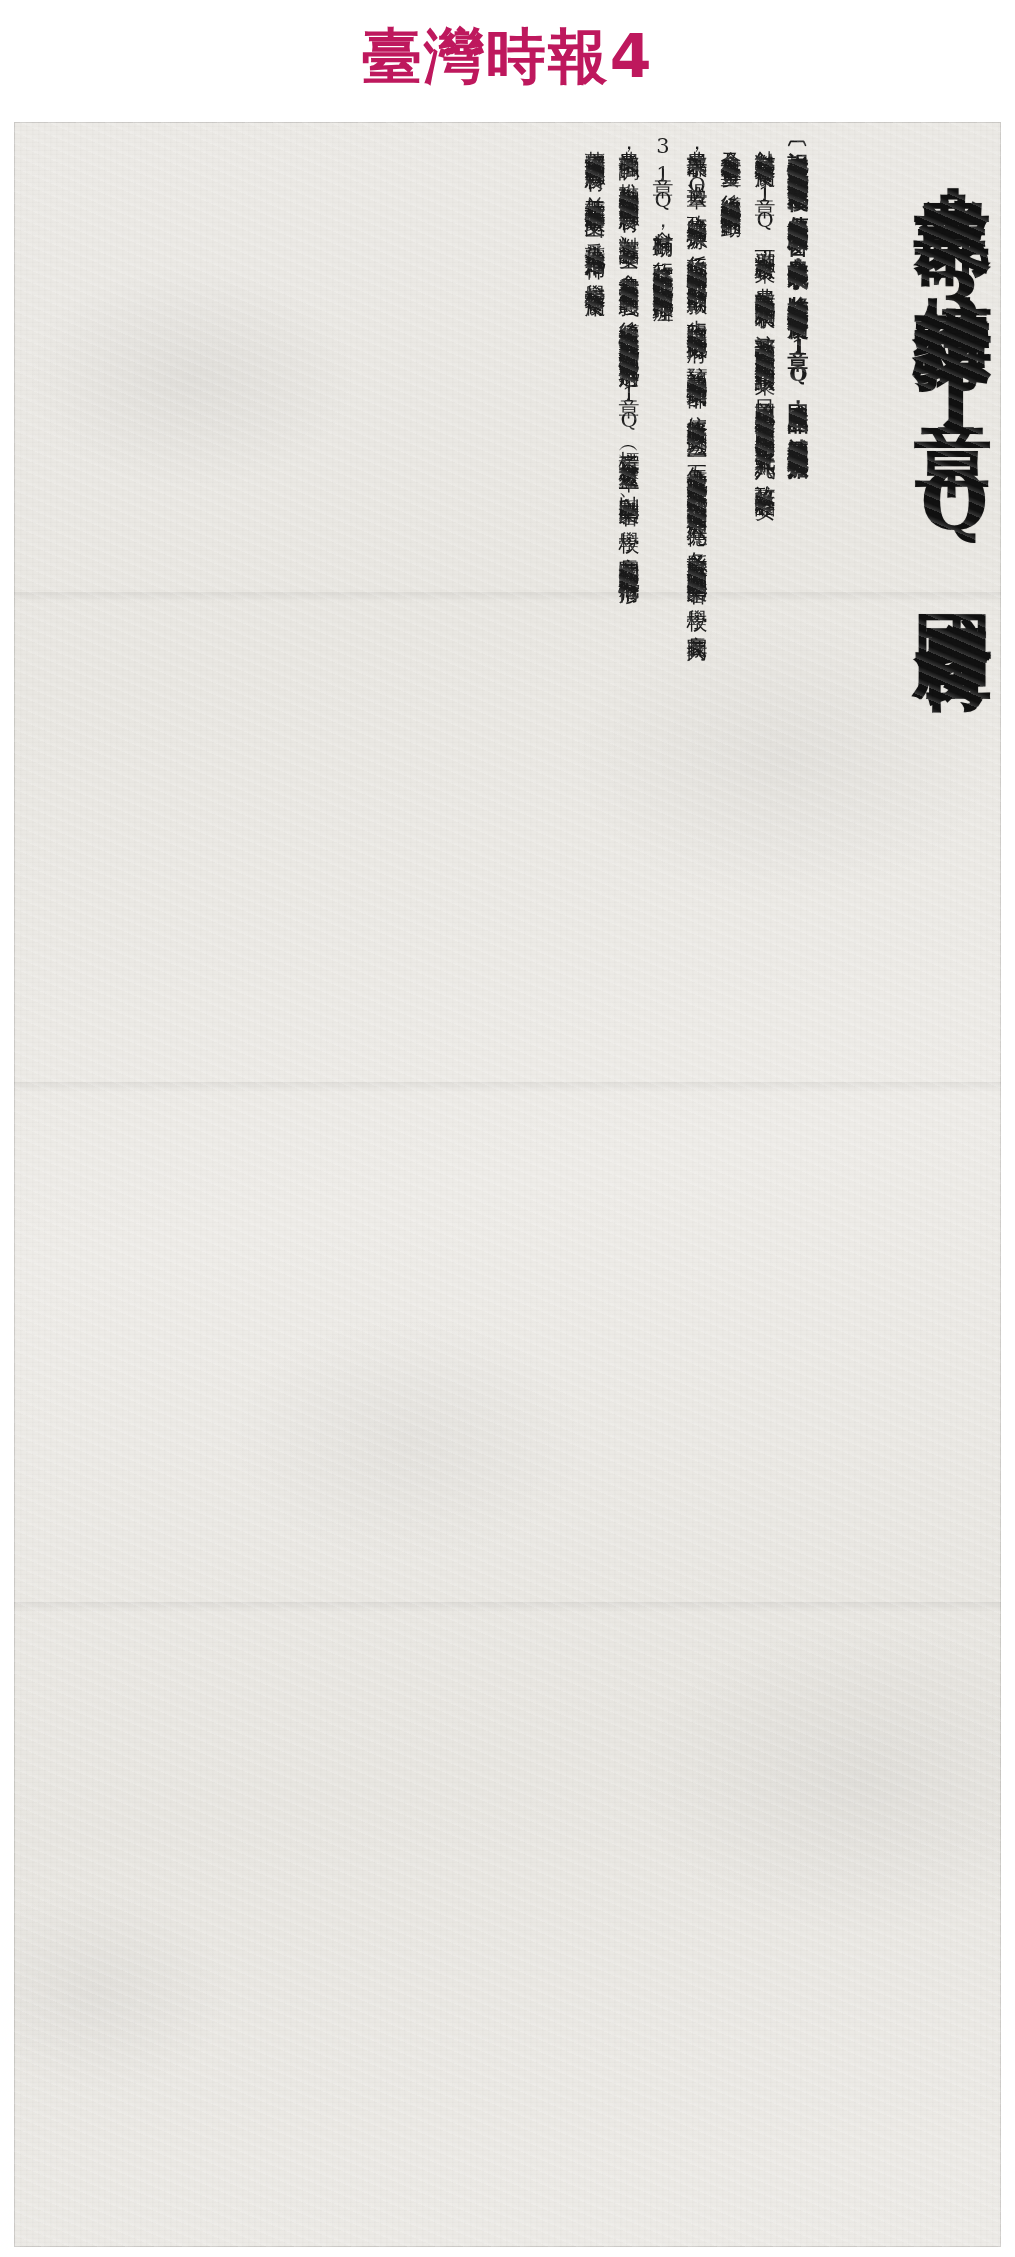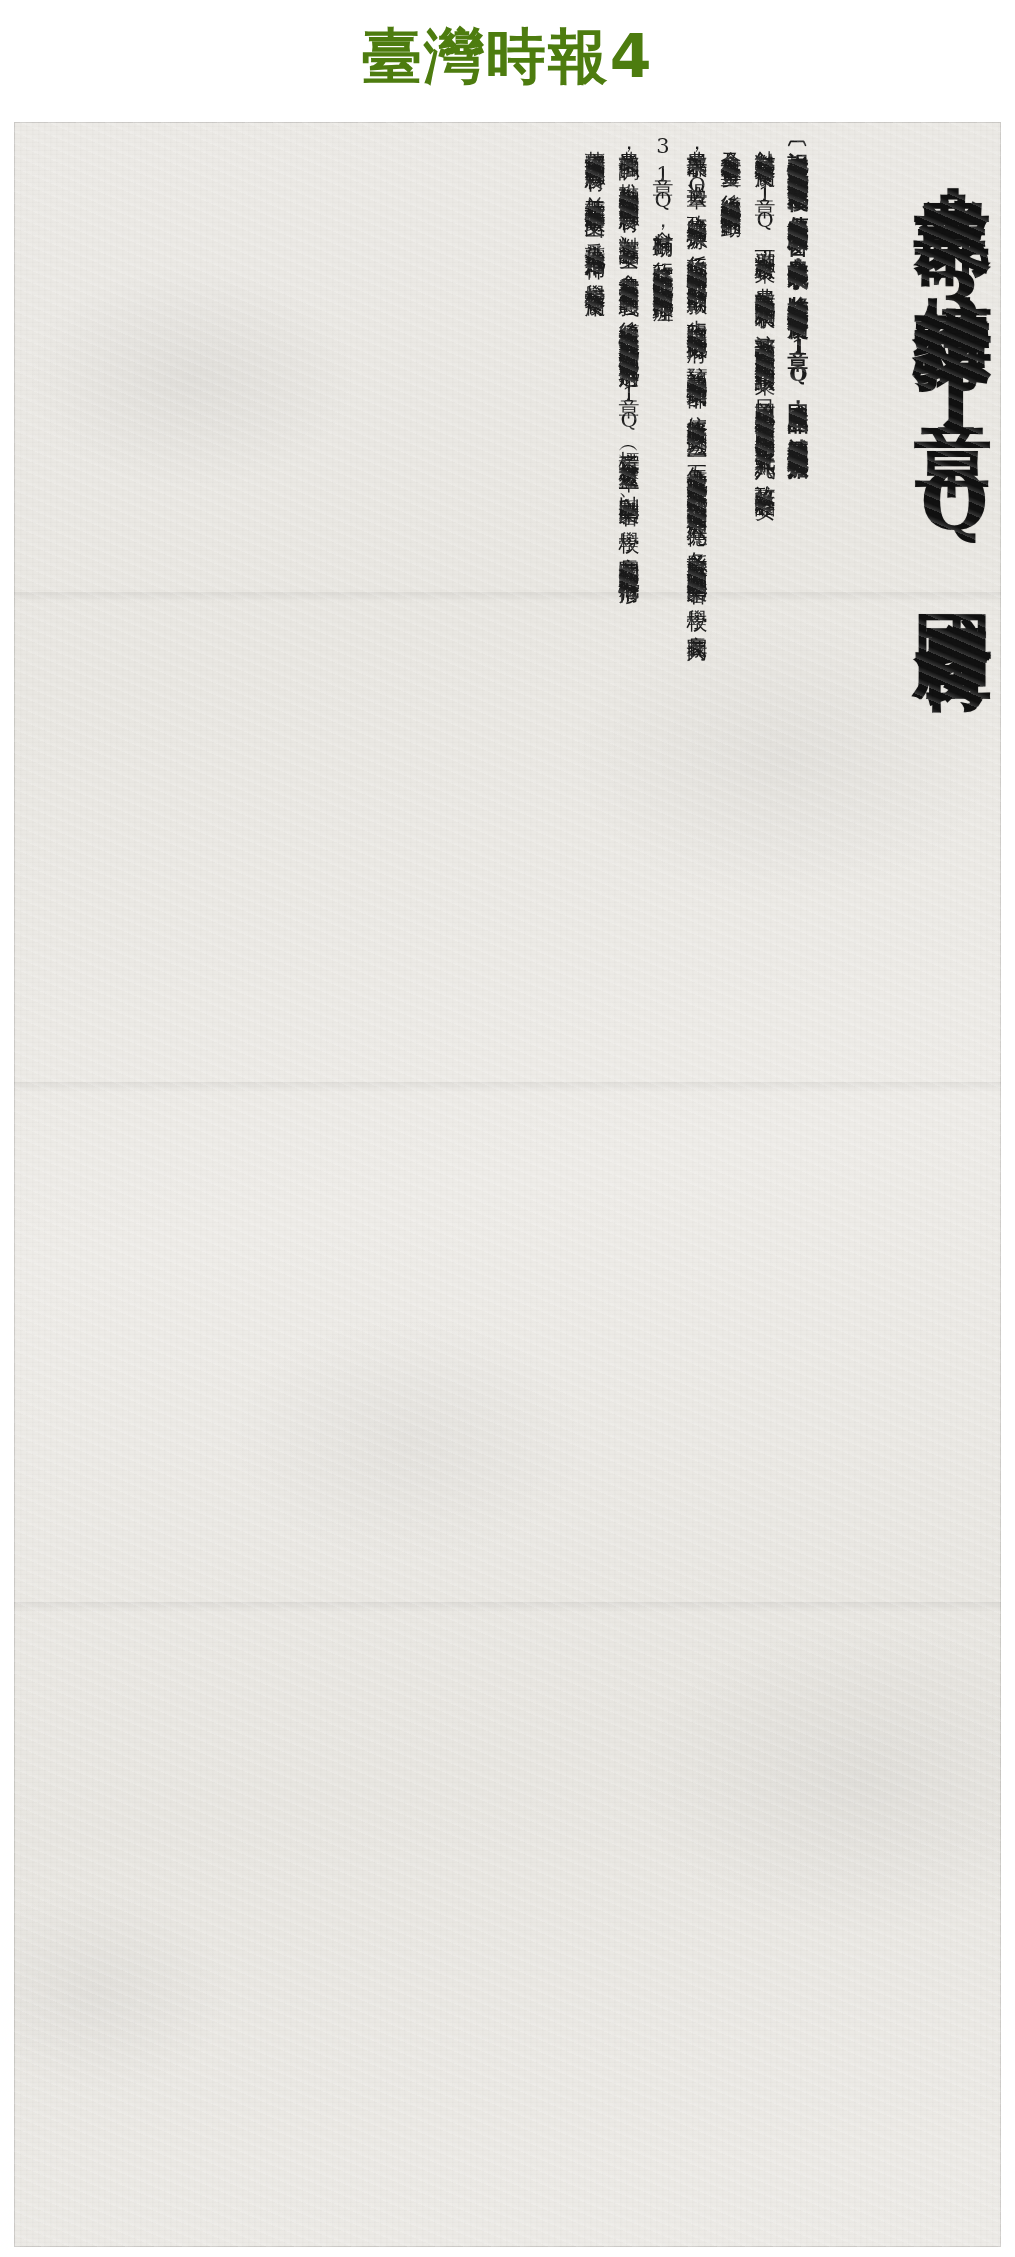--- a/index.html
+++ b/index.html
@@ -30,21 +30,21 @@
     background: #ffffff;
     display: flex;
     align-items: center;
     justify-content: center;
   }
   .masthead-title {
     font-family: "DejaVu Sans", "Liberation Sans", sans-serif;
     font-weight: bold;
     font-size: 60px;
     letter-spacing: 2px;
-    color: #4d7c0f;
+    color: #be185d;
     line-height: 1;
     padding-bottom: 6px;
     white-space: nowrap;
   }
 
   
   .clipping {
     position: absolute;
     left: 14px;
     top: 122px;

